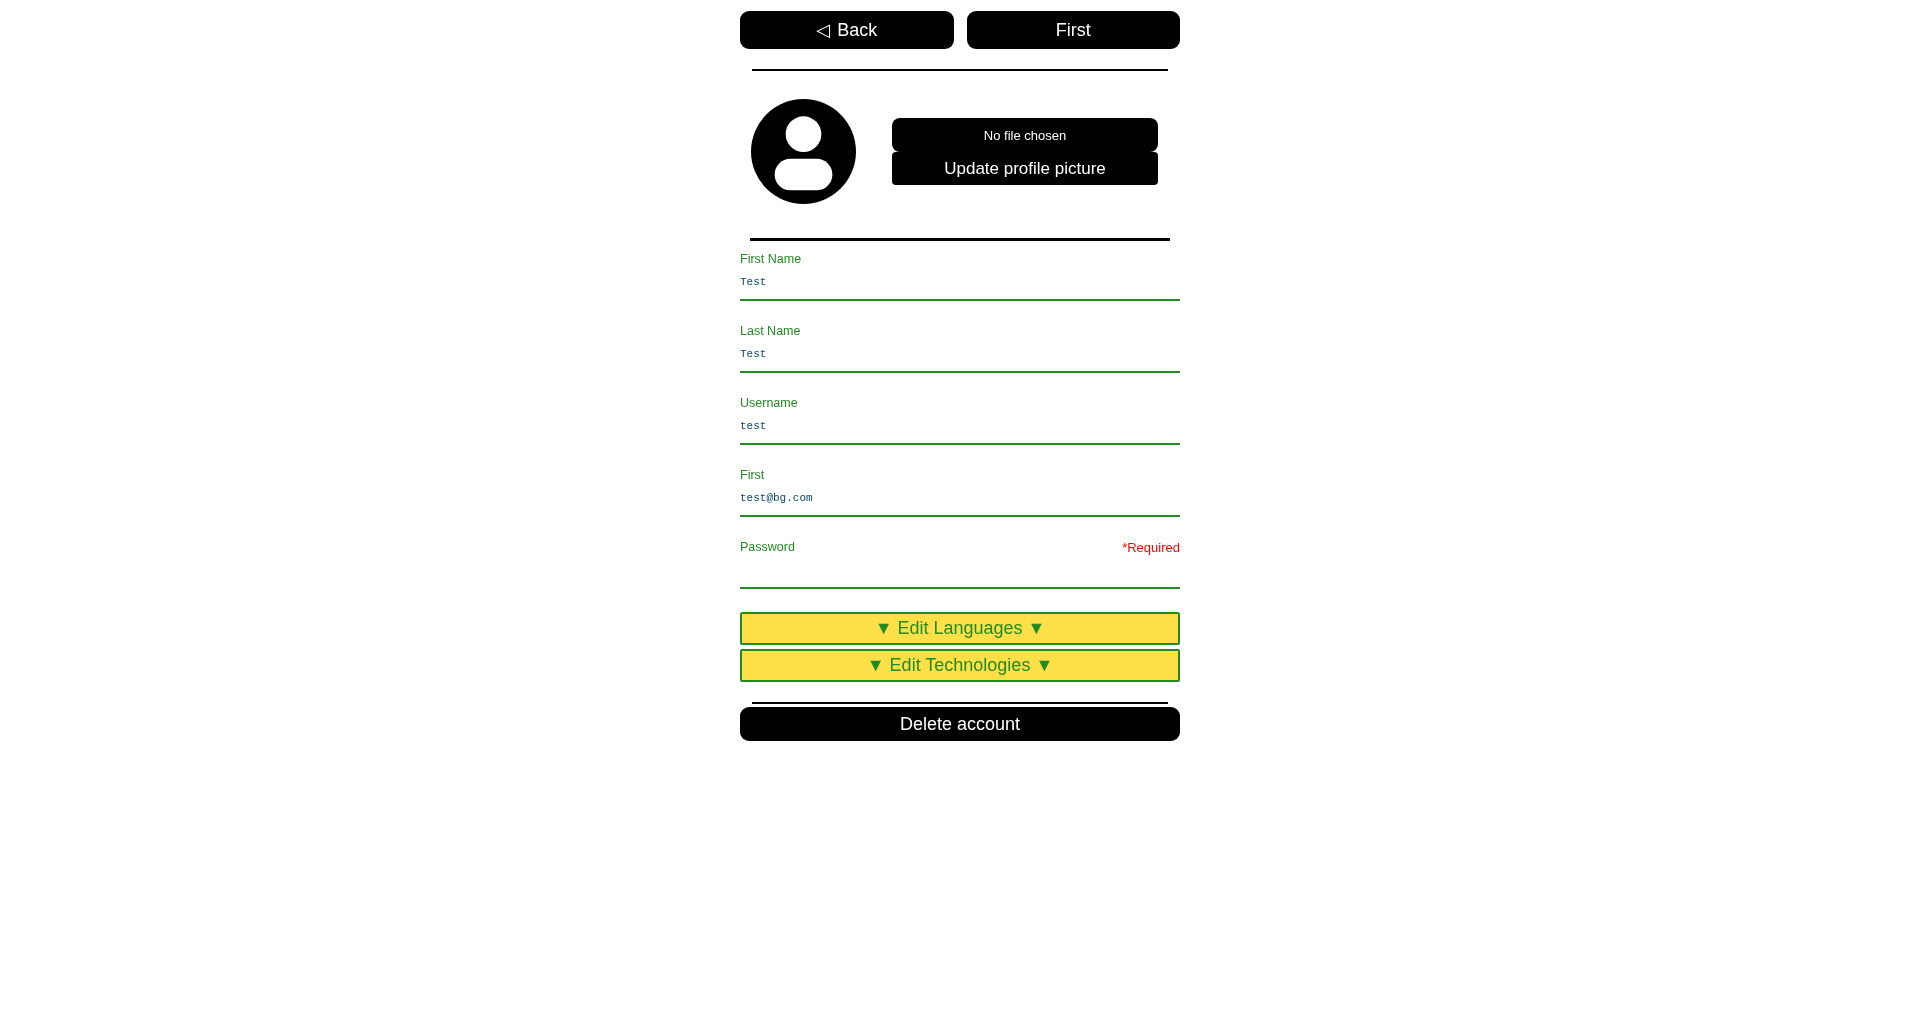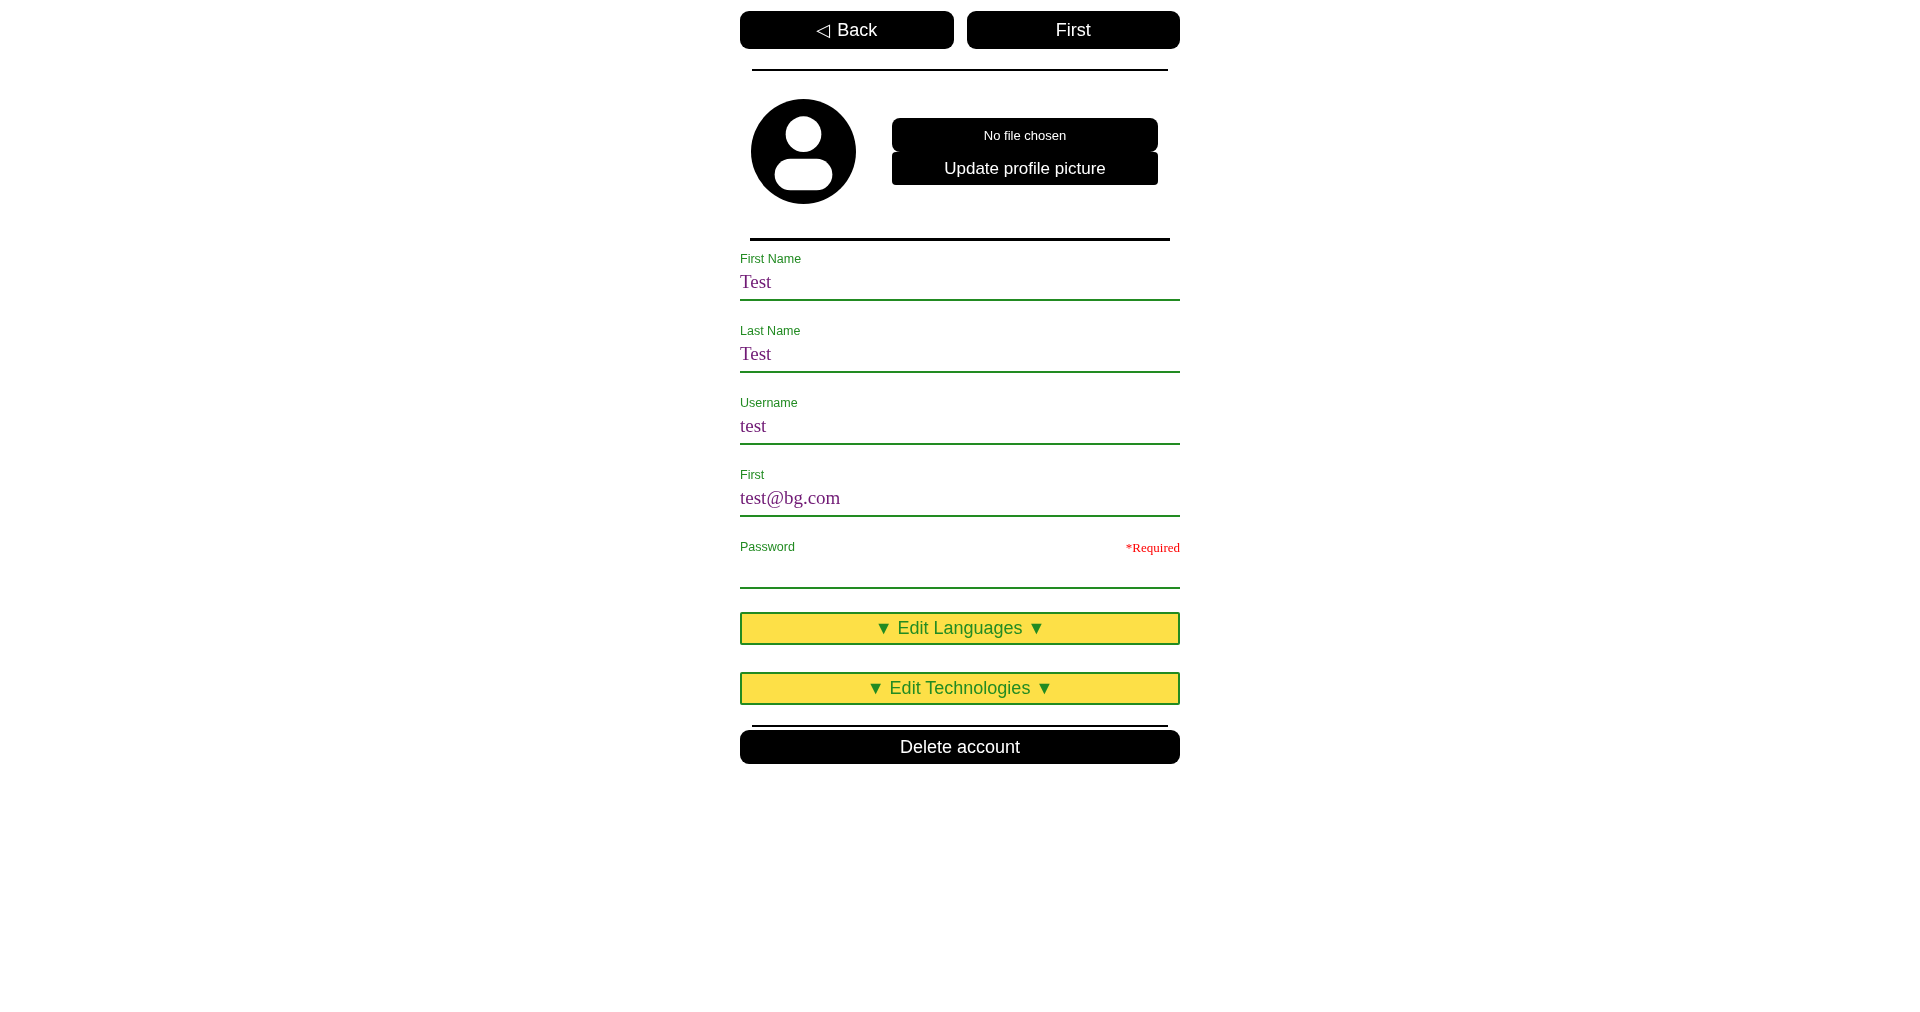--- a/index.html
+++ b/index.html
@@ -106,53 +106,52 @@
   }
   .field-label {
     color: #228B22;
     font-size: 12.5px;
     line-height: 15px;
   }
   .required-note {
     color: #ff0000;
     font-size: 13px;
     line-height: 15px;
-    font-family: Liberation Serif, serif;
   }
   .field-input {
     display: block;
     width: 100%;
     box-sizing: border-box;
     border: none;
     border-bottom: 2.5px solid #228B22;
     outline: none;
-    font-family: Liberation Serif, serif;
-    font-size: 19px;
-    color: #701a75;
+    font-family: Liberation Mono, monospace;
+    font-size: 11px;
+    color: #0c4a6e;
     height: 34px;
     padding: 2px 0 4px 0;
     background: transparent;
   }
 
   
   .edit-btn {
     display: block;
     width: 100%;
     height: 33px;
     margin-top: 0;
     background: #fde047;
     border: 2px solid #228B22;
     border-radius: 2px;
     color: #228B22;
     font-family: "Liberation Sans", sans-serif;
     font-size: 18px;
     cursor: pointer;
   }
   .edit-btn + .edit-btn {
-    margin-top: 27px;
+    margin-top: 4px;
   }
   .edit-row {
     margin-top: 22px;
   }
 
   
   .update-profile-btn {
     width: 100%;
     height: 33px;
     margin-top: 27px;

